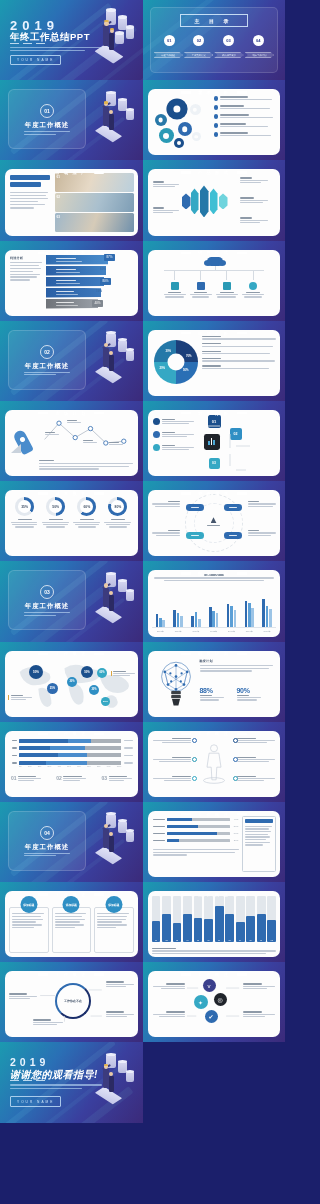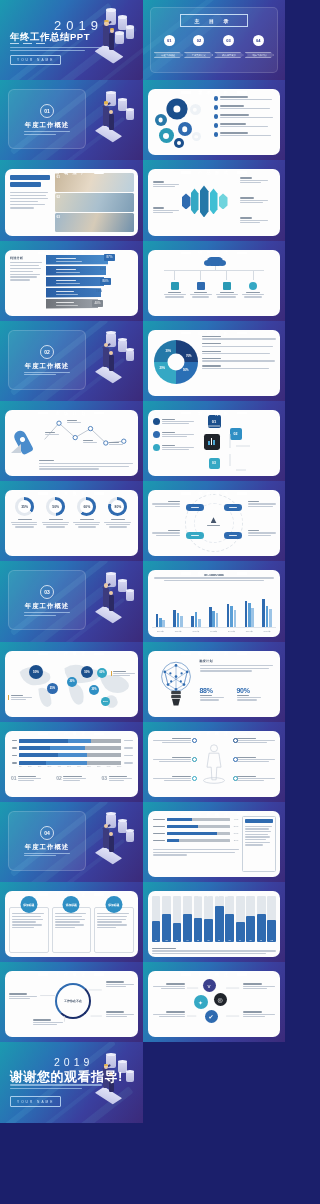--- a/index.html
+++ b/index.html
@@ -31,33 +31,33 @@
   }
   .hdr .d { display:inline-block; width:10px; height:2.4px; background:#fff;
     vertical-align:middle; margin:0 3px; border-radius:1px; }
   
   .ln { background:#c3cbd6; height:1.3px; border-radius:1px; display:block; }
   .ln.dk { background:#8e9aa8; }
   .ttl { color:#46566c; font-size:3.4px; font-weight:bold; letter-spacing:.3px; }
   .txt { color:#9aa5b2; font-size:2.4px; line-height:1.55; letter-spacing:.1px; }
   
   .cover .y2019 { position:absolute; left:10px; top:18px; color:#eaf4ff;
-    font-size:13px; letter-spacing:5px; font-weight:400;margin-left:44px; }
+    font-size:13px; letter-spacing:5px; font-weight:700; }
   .cover .zh { position:absolute; left:10px; top:31px; color:#fff;
     font-size:9.5px; font-weight:bold; letter-spacing:.5px; }
   .cover .rule { position:absolute; left:10px; top:43px; display:flex; gap:4px; }
   .cover .rule span { width:9px; height:1px; background:#bcd9ee; display:block; }
   .cover .sub { position:absolute; left:10px; top:47px; width:92px; }
   .cover .sub b { display:block; height:1.1px; background:rgba(190,220,245,.6);
      margin-bottom:2px; border-radius:1px; }
   .cover .name {
     position:absolute; left:10px; top:55px; border:.6px solid rgba(200,228,250,.8);
     color:#cfe6fb; font-size:3.2px; letter-spacing:2px; padding:2.2px 6px; border-radius:1px;
   }
-  .cover .thanks { font-size:13px; }
+  .cover .thanks { font-size:10px;font-style:italic; }
   
   .figure { position:absolute; }
   .cyl { position:absolute; background:linear-gradient(180deg,#d9daf2,#b9bce0); border-radius:2px; }
   .cyl:before { content:""; position:absolute; left:0; right:0; top:-1.6px; height:3.2px;
     background:#eceefb; border-radius:50%; }
   .pad { position:absolute; background:linear-gradient(160deg,#e3e5f7,#c3c6e8);
     transform:rotate(45deg) skew(-12deg,-12deg); border-radius:1px; }
   .body1 { position:absolute; background:#3c3b7e; border-radius:1.2px; }
   .body2 { position:absolute; background:#2b2a63; border-radius:1.2px; }
   .head { position:absolute; background:#e8c9a6; border-radius:50%; }

